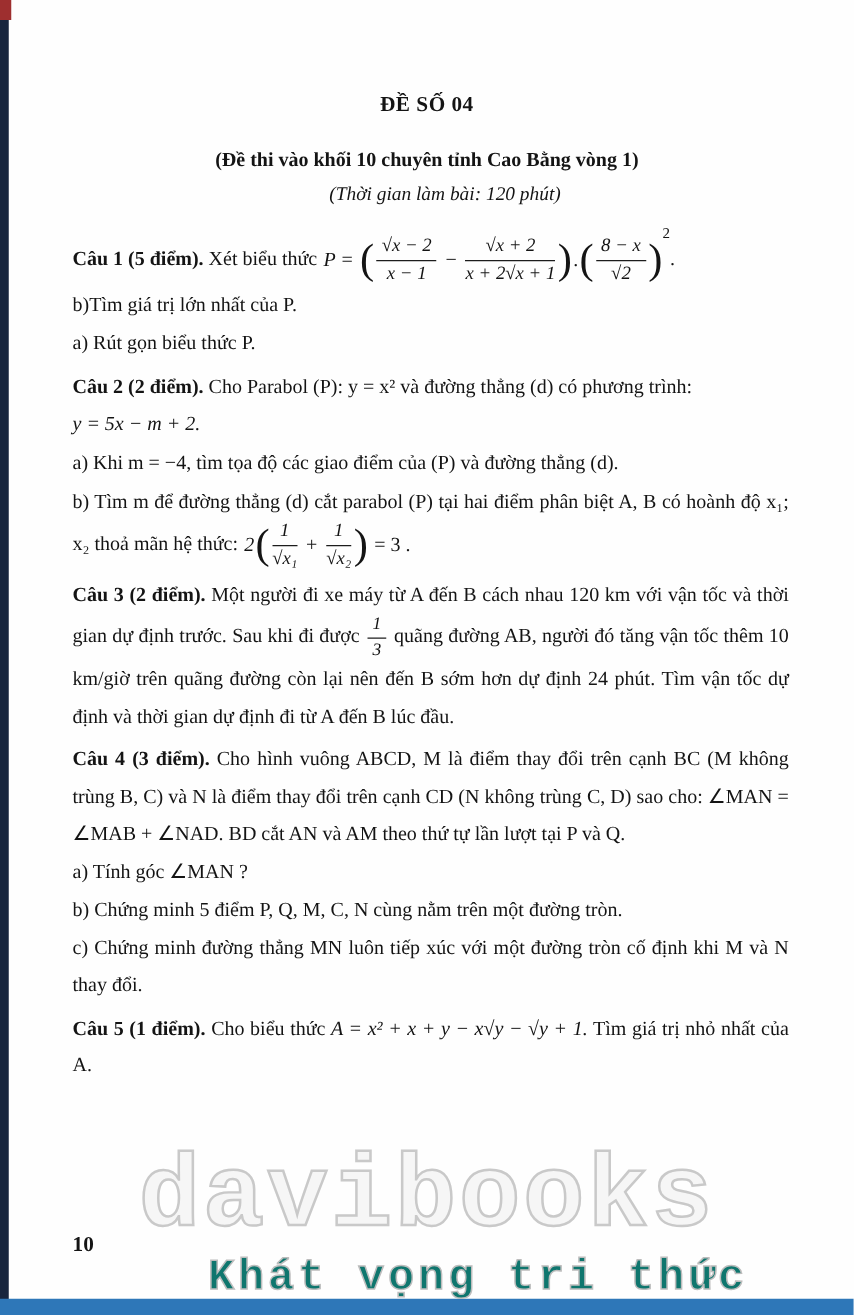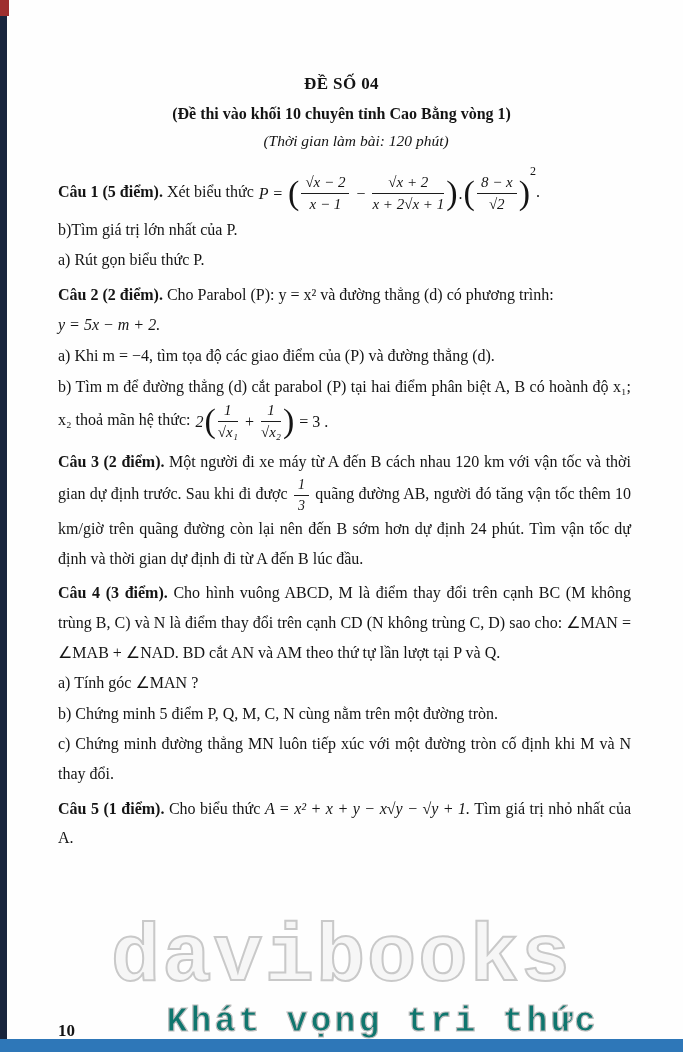--- a/index.html
+++ b/index.html
@@ -3,38 +3,38 @@
 <meta charset="utf-8">
 <style>
   html,body{margin:0;padding:0;}
   body{width:683px;height:1052px;background:#ffffff;font-family:"Liberation Serif",serif;color:#141414;}
   .page{position:relative;width:683px;height:1052px;background:#fefefe;overflow:hidden;}
   .spine{position:absolute;left:0;top:0;width:7px;height:100%;background:#18253d;}
   .corner-mark{position:absolute;left:0;top:0;width:9px;height:16px;background:#9e2f2f;z-index:3;}
   .footer-bar{position:absolute;left:0;bottom:0;width:100%;height:13px;background:#2e77b8;z-index:4;}
 
   .head{padding-top:74px;text-align:center;position:relative;z-index:2;}
-  .head h1{font-size:17px;margin:0 0 11px;font-weight:bold;letter-spacing:.4px;}
+  .head h1{font-size:17px;margin:0 0 26px;font-weight:bold;letter-spacing:.4px;}
   .head h2{font-size:16px;margin:0 0 9px;font-weight:bold;}
   .head .duration{font-size:15.5px;font-style:italic;margin:0 0 10px;padding-left:29px;}
 
   .content{position:relative;z-index:2;padding:0 52px 0 58px;}
   .para{font-size:16px;line-height:1.85;text-align:justify;margin:1px 0;}
   .qpara{margin-top:5px;}
   .qlabel{font-weight:bold;}
   .mi{font-style:italic;}
   .frac{display:inline-block;vertical-align:middle;text-align:center;font-style:italic;font-size:15px;line-height:1.25;padding:0 2px;}
   .frac .fn{display:block;border-bottom:1px solid #1c1c1c;padding:0 4px 1px;}
   .frac .fd{display:block;padding-top:1px;}
   .frac.small{font-size:14px;}
   .bigp{font-size:34px;font-weight:400;line-height:1;vertical-align:middle;font-family:"Liberation Serif",serif;}
   .op{vertical-align:middle;padding:0 1px;}
   .exp{font-size:12px;vertical-align:22px;font-style:normal;}
 
-  .page-number{position:absolute;left:58px;top:986px;font-size:17px;font-weight:bold;z-index:5;margin-top:35px;}
+  .page-number{position:absolute;left:58px;top:986px;font-size:17px;font-weight:bold;z-index:5;}
 
   .wm-brand{position:absolute;left:50%;top:912px;transform:translateX(-50%);z-index:1;
     font-family:Liberation Mono, monospace;font-weight:bold;font-size:82px;letter-spacing:2px;
     color:#f6f6f6;-webkit-text-stroke:2px #c9c9c9;white-space:nowrap;}
   .wm-slogan{position:absolute;left:56%;top:1002px;transform:translateX(-50%);z-index:5;
     font-family:Liberation Mono, monospace;font-weight:bold;font-size:35px;letter-spacing:3px;
     color:#0f766e;-webkit-text-stroke:1.2px #bdbdbd;white-space:nowrap;}
 </style>
 </head>
 <body>

